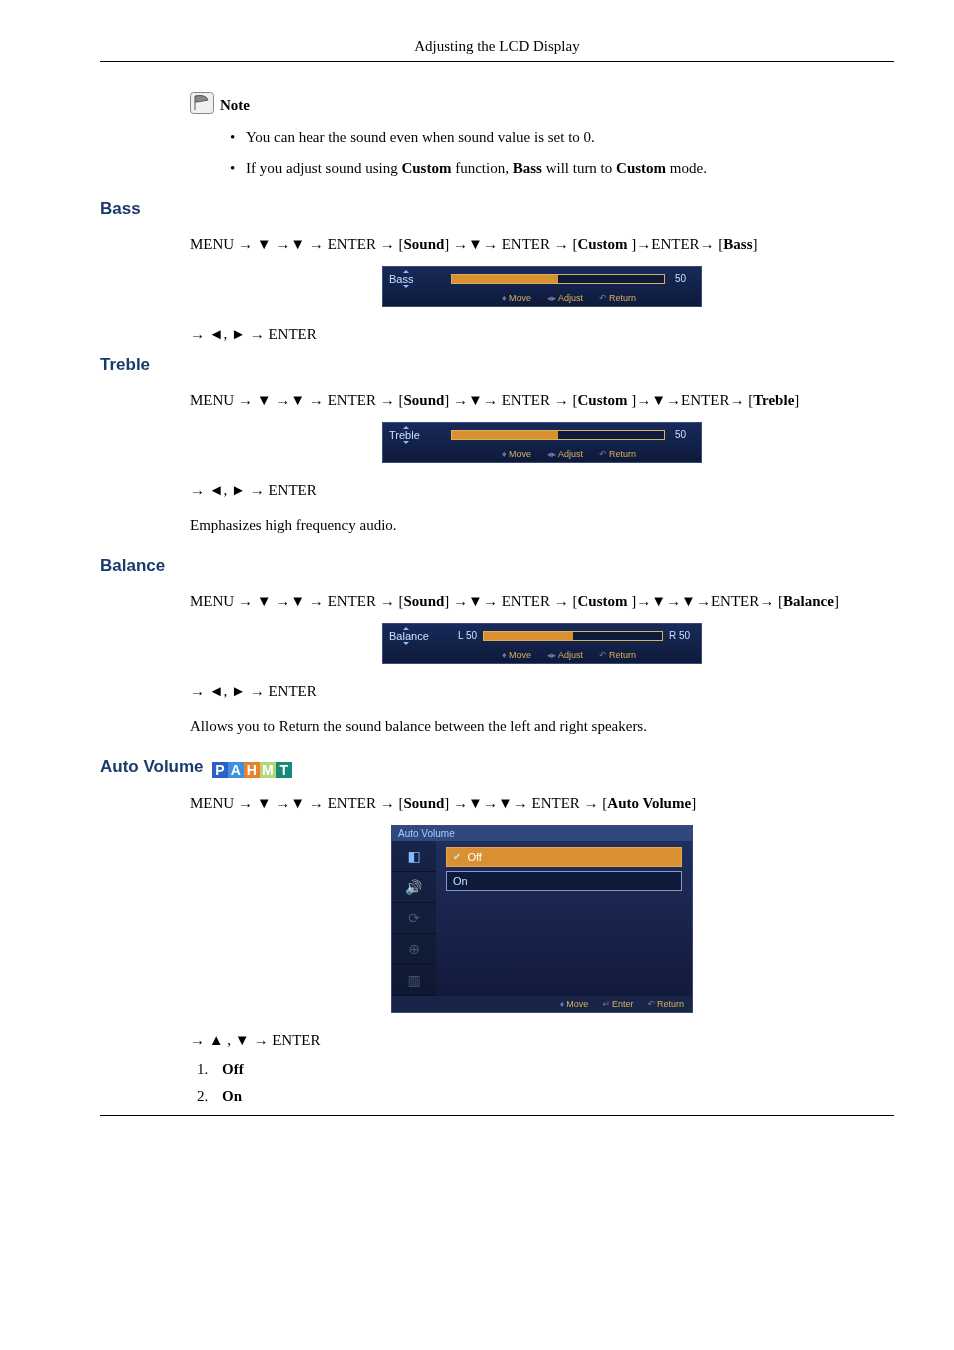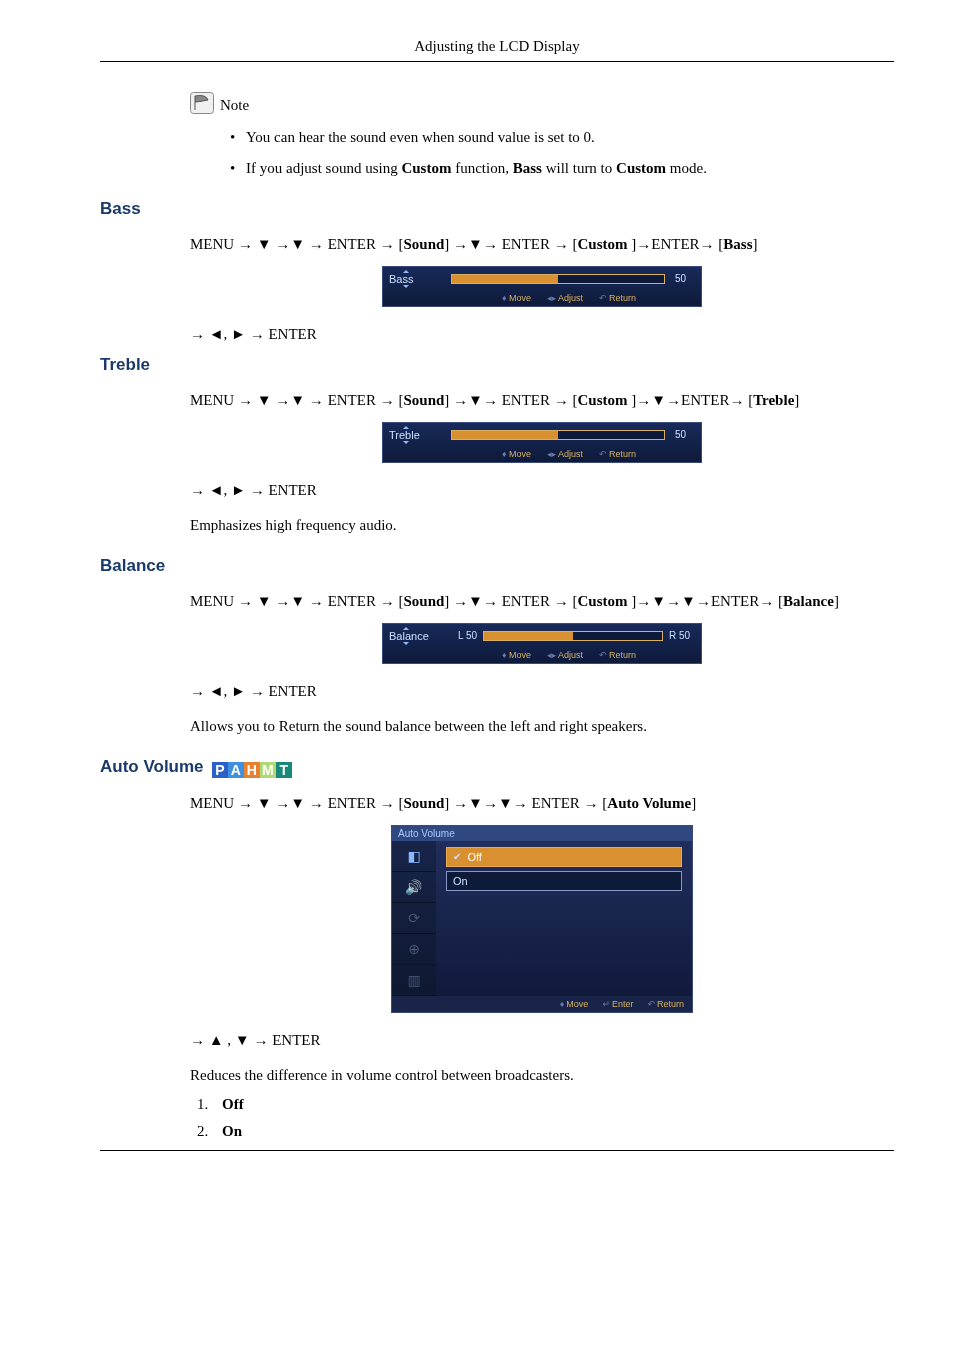--- a/index.html
+++ b/index.html
@@ -32,21 +32,21 @@
     margin-left: 90px;
     margin-bottom: 22px;
   }
   .note-head {
     display: flex;
     align-items: flex-end;
     gap: 6px;
     margin-bottom: 14px;
   }
   .note-head .label {
-    font-weight: normal;
+    font-weight: bold;
   }
   .bullets {
     margin-left: 16px;
   }
   .bullets li {
     margin-bottom: 14px;
     list-style: none;
     position: relative;
   }
   .bullets li::before {
@@ -376,21 +376,20 @@
             </div>
           </div>
           <div class="panel-hints">
             <span class="h"><span class="k">♦</span><span>Move</span></span>
             <span class="h"><span class="k">↵</span><span>Enter</span></span>
             <span class="h"><span class="k">↶</span><span>Return</span></span>
           </div>
         </div>
       </div>
       <div class="nav-line" style="margin-top:16px">→ ▲ , ▼ → ENTER</div>
-      <div class="desc" style="margin-bottom:12px">Reduces the difference in volume control between broadcasters.</div>
       <ol class="optlist">
         <li><b>Off</b></li>
         <li><b>On</b></li>
       </ol>
     </div>
 
   </div>
 
   <hr class="rule footer-rule">
 </div>

